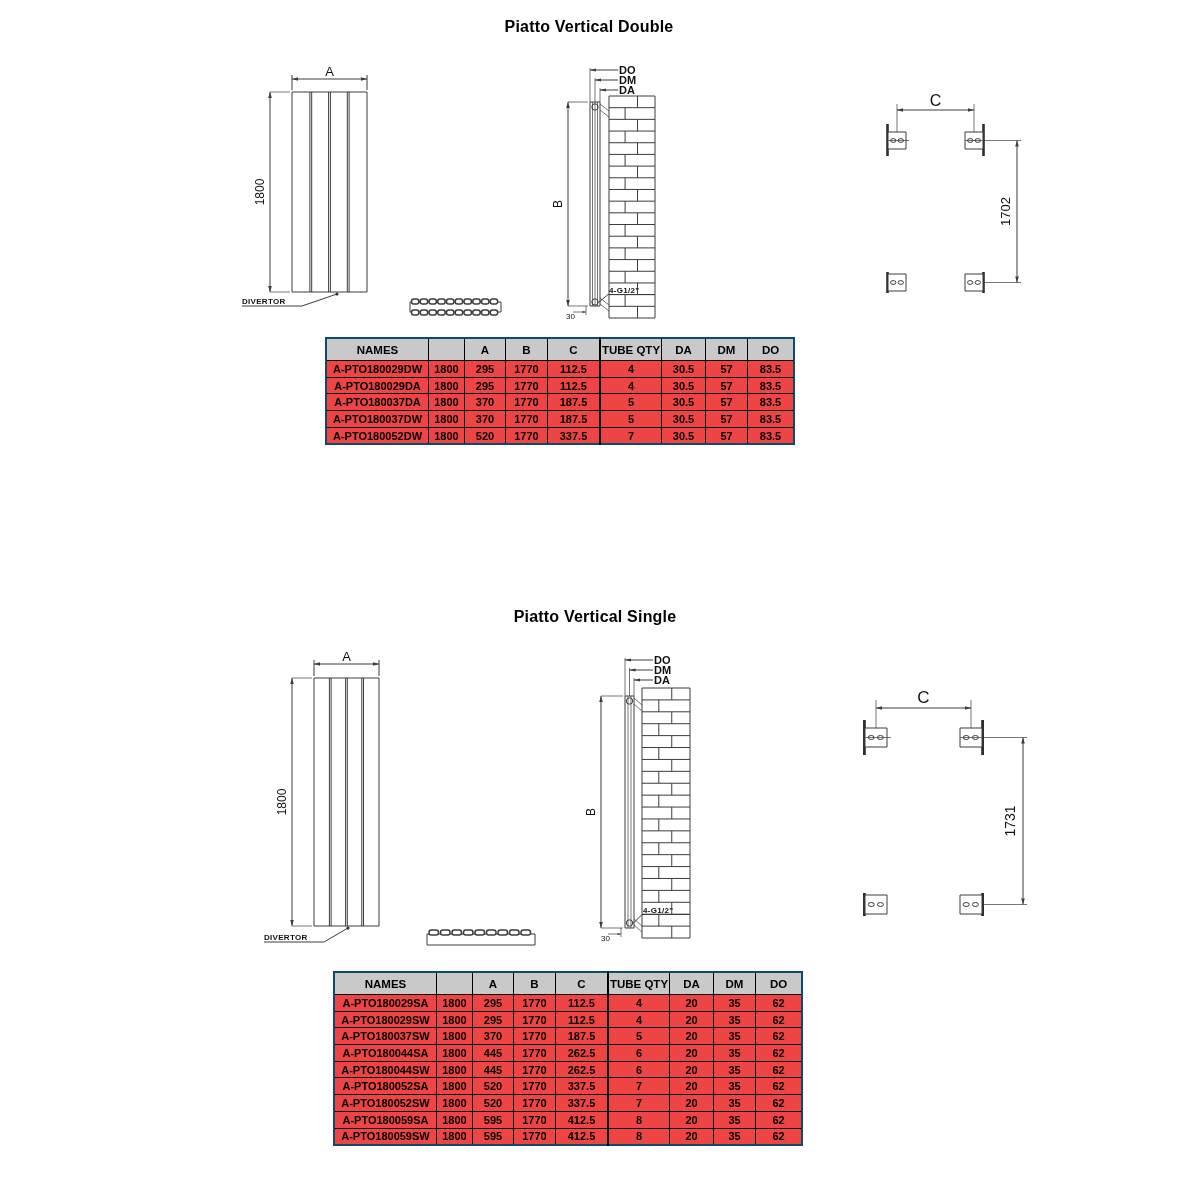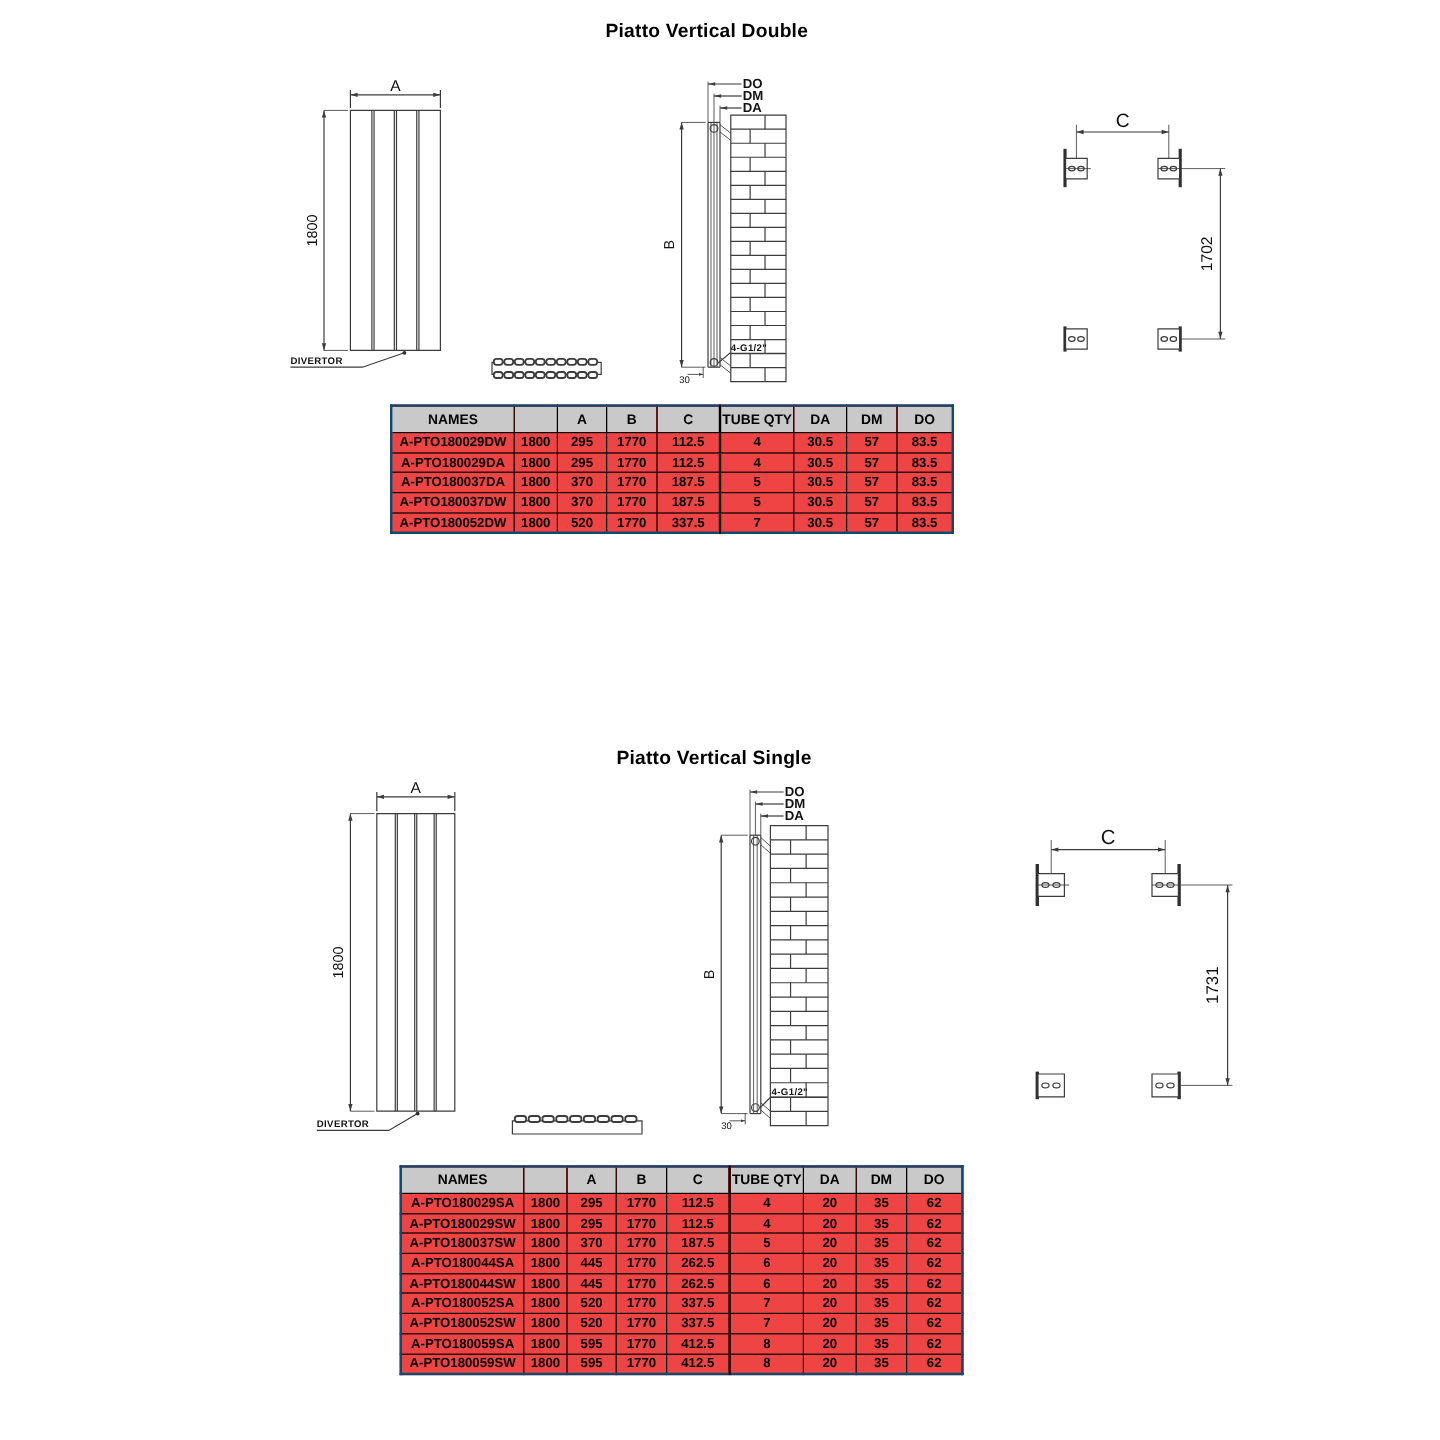--- a/index.html
+++ b/index.html
@@ -313,21 +313,21 @@
         <td>1770</td>
         <td>337.5</td>
         <td>7</td>
         <td>30.5</td>
         <td>57</td>
         <td>83.5</td>
       </tr>
     </tbody>
   </table>
 
-<div class="abs sec-title" style="left:0;top:608px;width:1190px;margin-top:16px;">Piatto Vertical Single</div>
+<div class="abs sec-title" style="left:0;top:608px;width:1190px;">Piatto Vertical Single</div>
 
 <svg class="abs dwg" style="left:262px;top:650px;" width="135" height="298" viewBox="0 0 135 298">
   <g>
     <line x1="52" y1="26" x2="52" y2="10"></line>
       <line x1="117" y1="26" x2="117" y2="10"></line>
     <line x1="52" y1="14" x2="117" y2="14"></line>
     <polygon class="arr" points="52,14 58,12.2 58,15.8"></polygon>
       <polygon class="arr" points="117,14 111,12.2 111,15.8"></polygon>
     <text class="t13" x="84.5" y="11" text-anchor="middle">A</text>
   </g>

